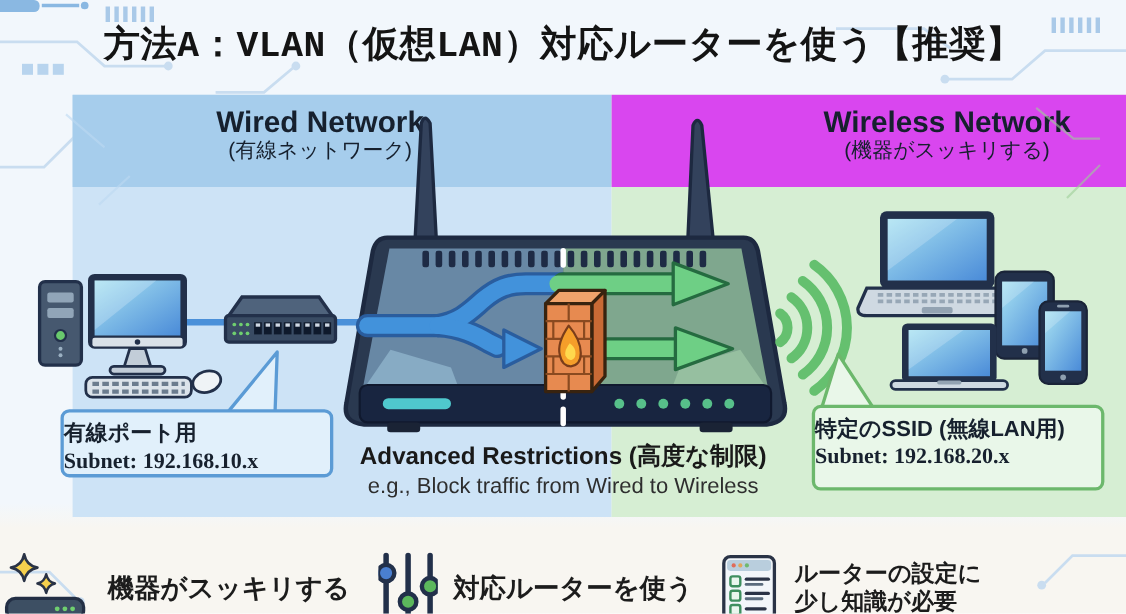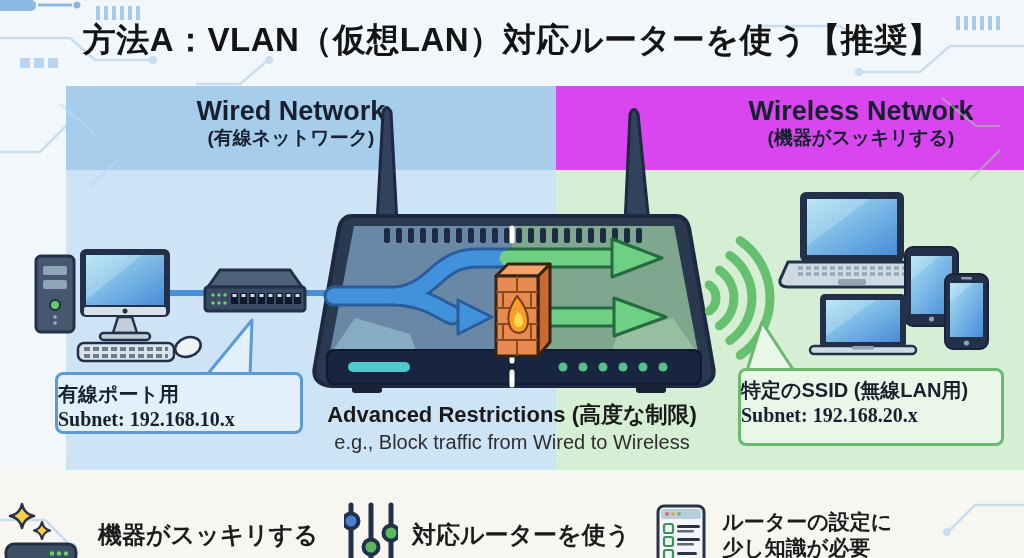--- a/index.html
+++ b/index.html
@@ -3,35 +3,35 @@
 <meta charset="utf-8">
 <style>
   html,body{margin:0;padding:0;}
   body{font-family:"Liberation Sans","DejaVu Sans",sans-serif;}
   .stage{position:relative;width:1024px;height:558px;overflow:hidden;
     background:linear-gradient(#f2f7fc 0%,#f2f7fc 82%,#f8f6f1 86%,#f8f6f1 100%);}
   .layer{position:absolute;inset:0;width:1024px;height:558px;}
   svg{display:block;}
 
   .title{position:absolute;top:18px;left:0;right:0;text-align:center;
-    font-size:33px;font-weight:800;color:#141414;letter-spacing:.5px;z-index:3;}
+    font-size:33px;font-weight:800;color:#141414;letter-spacing:.5px;z-index:3;font-family:Liberation Mono, monospace;}
 
   .panel{position:absolute;left:22px;top:86px;width:980px;height:384px;
     border-radius:22px;overflow:hidden;display:flex;z-index:1;padding-left:44px;}
   .half{width:50%;position:relative;}
   .half.wired{background:#cde3f6;}
   .half.wireless{background:#d6eed3;}
   .band{position:absolute;top:0;left:0;right:0;height:84px;}
   .wired .band{background:#a6cdec;}
   .wireless .band{background:#d946ef;}
   .band-text{position:relative;text-align:center;padding-top:10px;color:#16202e;}
   .wired .band-text{padding-right:40px;}
   .wireless .band-text{padding-left:120px;}
   .net-en{font-size:27px;font-weight:800;line-height:1.15;}
-  .net-ja{font-size:19px;font-weight:700;line-height:1.2;}
+  .net-ja{font-size:19px;font-weight:400;line-height:1.2;}
 
   .art{position:absolute;inset:0;z-index:2;pointer-events:none;}
 
   .callout{position:absolute;z-index:3;border-radius:8px;
     padding-top:7px;box-sizing:border-box;}
   .callout.wired-co{left:55px;top:372px;width:248px;height:62px;
     background:#e1f0fb;border:3px solid #5b9bd5;}
   .callout.wireless-co{left:738px;top:368px;width:266px;height:78px;
     background:#e9f7e9;border:3px solid #6cb86c;}
   .co-l1{font-size:20px;font-weight:800;color:#17212e;line-height:1.25;}

